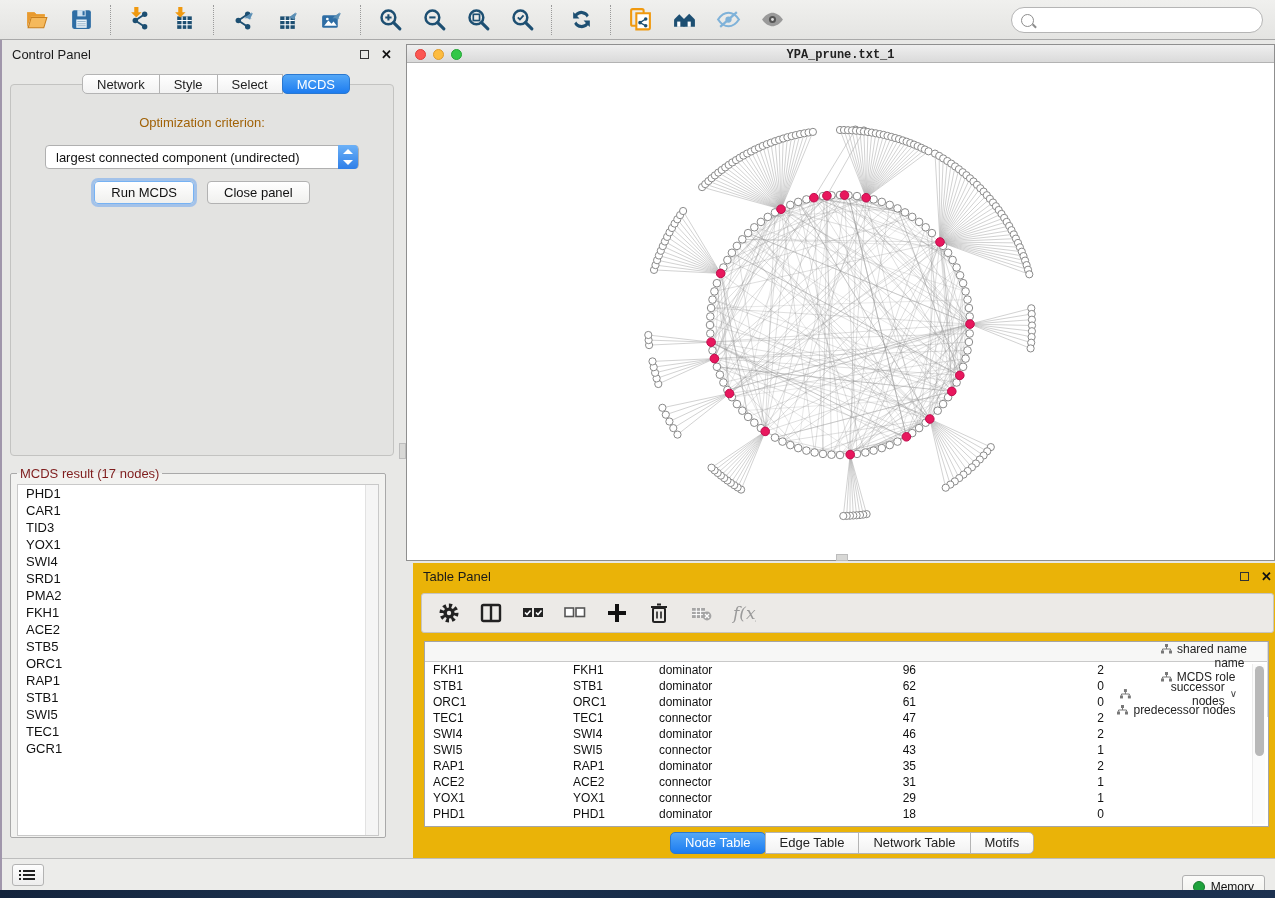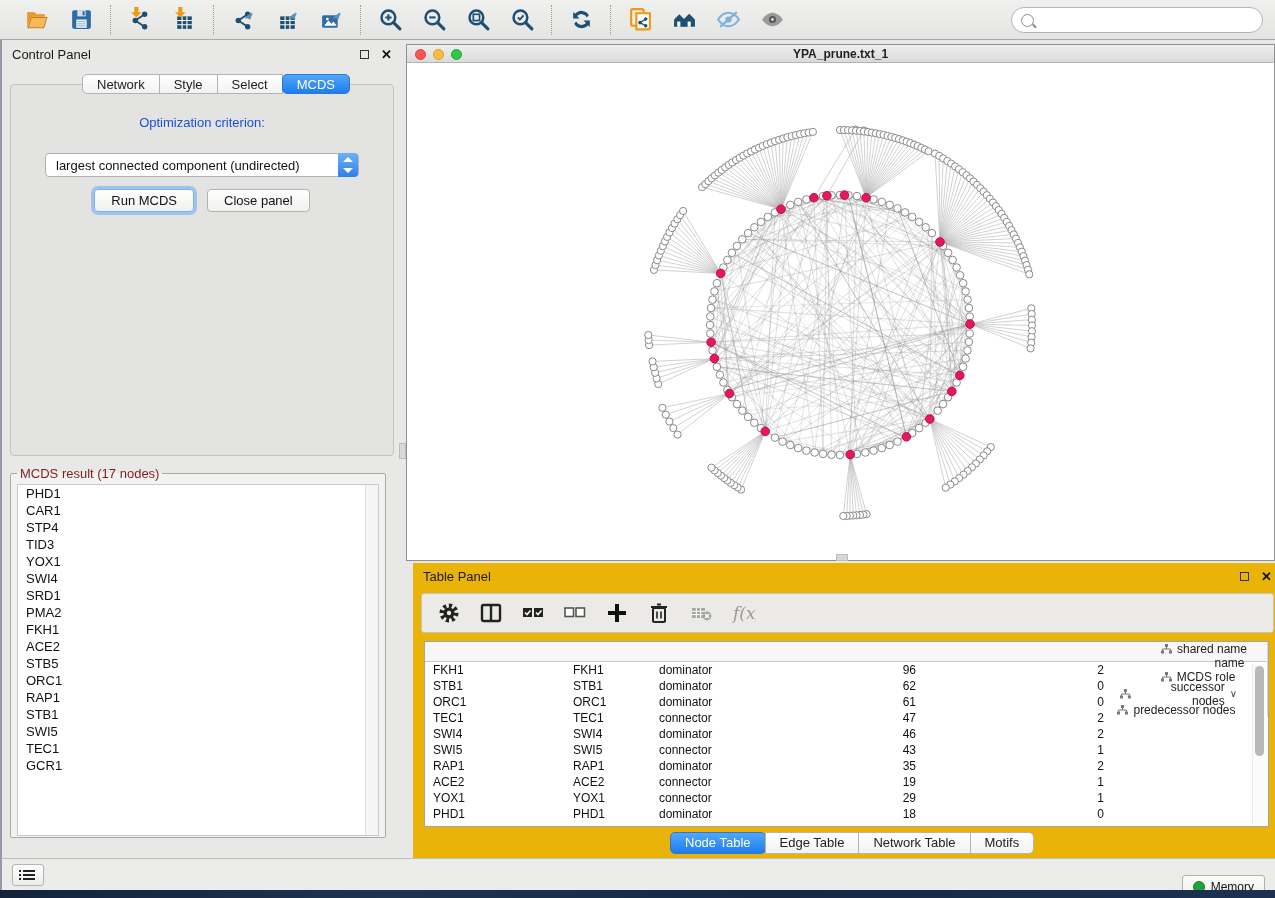--- a/index.html
+++ b/index.html
@@ -31,22 +31,22 @@
   .win-float { width:9px; height:9px; border:1.5px solid #333; margin-right:12px; }
   .win-close { font-size:13px; font-weight:bold; color:#111; line-height:9px; }
   .cp-tabs { position:absolute; left:80px; top:33px; height:20px; display:flex; z-index:3; }
   .seg { font-size:13px; color:#222; background:linear-gradient(#ffffff,#f2f2f2); border:1px solid #b4b4b4;
     padding:2px 14px 3px 14px; margin-left:-1px; }
   .seg:first-child { border-radius:5px 0 0 5px; margin-left:0; }
   .seg:last-child { border-radius:0 5px 5px 0; }
   .seg.sel { background:linear-gradient(#53a7f7,#1d7cf0); color:#fff; border-color:#2a78d0; border-radius:5px; }
   .cp-body { position:absolute; left:8px; top:43px; width:384px; height:372px;
     background:#e3e3e1; border:1px solid #c3c3c1; border-radius:4px; }
-  .opt-label { margin-top:30px; text-align:center; font-size:13px; color:#1d4ed8; }
-  .opt-select { position:relative; margin:23px auto 0 auto; width:314px; height:24px; background:#fff;
+  .opt-label { margin-top:30px; text-align:center; font-size:13px; color:#a16207; }
+  .opt-select { position:relative; margin:15px auto 0 auto; width:314px; height:24px; background:#fff;
     border:1px solid #b0b0b0; border-radius:4px; display:flex; align-items:center;
     font-size:13px; color:#111; padding-left:10px; }
   .opt-stepper { position:absolute; right:0; top:-1px; width:20px; height:24px;
     background:linear-gradient(#6cb1f7,#2f7fe8); border-radius:0 4px 4px 0; }
   .opt-stepper i { position:absolute; left:5px; width:0; height:0; border-left:5px solid transparent; border-right:5px solid transparent; }
   .opt-stepper i.up { top:4px; border-bottom:5px solid #fff; }
   .opt-stepper i.dn { bottom:4px; border-top:5px solid #fff; }
   .btn-row { margin-top:12px; display:flex; justify-content:center; gap:13px; }
   .btn { height:23px; background:linear-gradient(#ffffff,#f0f0ee); border:1px solid #b2b2b2; border-radius:4px;
     font-size:13px; color:#111; padding:0 16px; font-family:"Liberation Sans", sans-serif;}
@@ -56,21 +56,21 @@
   fieldset.mcds-result legend { font-size:13px; color:#7f1d1d; margin-left:6px; padding:0 3px; }
   .result-list { position:absolute; left:6px; top:3px; width:362px; height:352px; background:#fff;
     border:1px solid #c9c9c9; overflow:hidden; }
   .result-scroll { position:absolute; right:0; top:0; width:13px; height:100%; background:#f5f5f5; border-left:1px solid #e2e2e2; }
   .result-item { font-size:13px; color:#111; padding:1px 0 1px 8px; line-height:15px; }
 
   
   .network-panel { position:absolute; left:406px; top:44px; width:869px; height:517px;
     background:#fff; border:1px solid #8f8f8f; }
   .net-titlebar { height:18px; background:linear-gradient(#efefef,#dadada); border-bottom:1px solid #b3b3b3;
-    position:relative; display:flex; align-items:center; justify-content:center; }
+    position:relative; display:flex; align-items:flex-end; justify-content:center;font-family:Liberation Mono, monospace; }
   .traffic { position:absolute; left:8px; top:4px; display:flex; gap:7px; }
   .light { width:11px; height:11px; border-radius:50%; }
   .light.red { background:#fc5753; border:1px solid #df3e3a; }
   .light.yellow { background:#fdbc40; border:1px solid #de9b2d; }
   .light.green { background:#33c748; border:1px solid #23a535; }
   .net-title { font-size:12px; font-weight:bold; color:#222; }
   .net-canvas { position:absolute; left:0; top:18px; width:867px; height:497px; background:#fff; }
   .grip-v { position:absolute; left:399px; top:443px; width:7px; height:16px; background:#d8d8d6; border:1px solid #bdbdbd; z-index:6;}
   .grip-h { position:absolute; left:836px; top:554px; width:12px; height:7px; background:#d8d8d6; border:1px solid #bdbdbd; z-index:6;}
 
@@ -297,21 +297,20 @@
         <button class="btn focused">Run MCDS</button>
         <button class="btn">Close panel</button>
       </div>
     </div>
     <fieldset class="mcds-result">
       <legend>MCDS result (17 nodes)</legend>
       <div class="result-list">
         <div id="result-items">
             <div class="result-item">PHD1</div>
             <div class="result-item">CAR1</div>
-            <div class="result-item">STP4</div>
             <div class="result-item">TID3</div>
             <div class="result-item">YOX1</div>
             <div class="result-item">SWI4</div>
             <div class="result-item">SRD1</div>
             <div class="result-item">PMA2</div>
             <div class="result-item">FKH1</div>
             <div class="result-item">ACE2</div>
             <div class="result-item">STB5</div>
             <div class="result-item">ORC1</div>
             <div class="result-item">RAP1</div>
@@ -1170,21 +1169,21 @@
             <div class="nt-cell c0">RAP1</div>
             <div class="nt-cell c1">RAP1</div>
             <div class="nt-cell c2">dominator</div>
             <div class="nt-cell c3">35</div>
             <div class="nt-cell c4">2</div>
           </div>
           <div class="nt-row">
             <div class="nt-cell c0">ACE2</div>
             <div class="nt-cell c1">ACE2</div>
             <div class="nt-cell c2">connector</div>
-            <div class="nt-cell c3">19</div>
+            <div class="nt-cell c3">31</div>
             <div class="nt-cell c4">1</div>
           </div>
           <div class="nt-row">
             <div class="nt-cell c0">YOX1</div>
             <div class="nt-cell c1">YOX1</div>
             <div class="nt-cell c2">connector</div>
             <div class="nt-cell c3">29</div>
             <div class="nt-cell c4">1</div>
           </div>
           <div class="nt-row">

